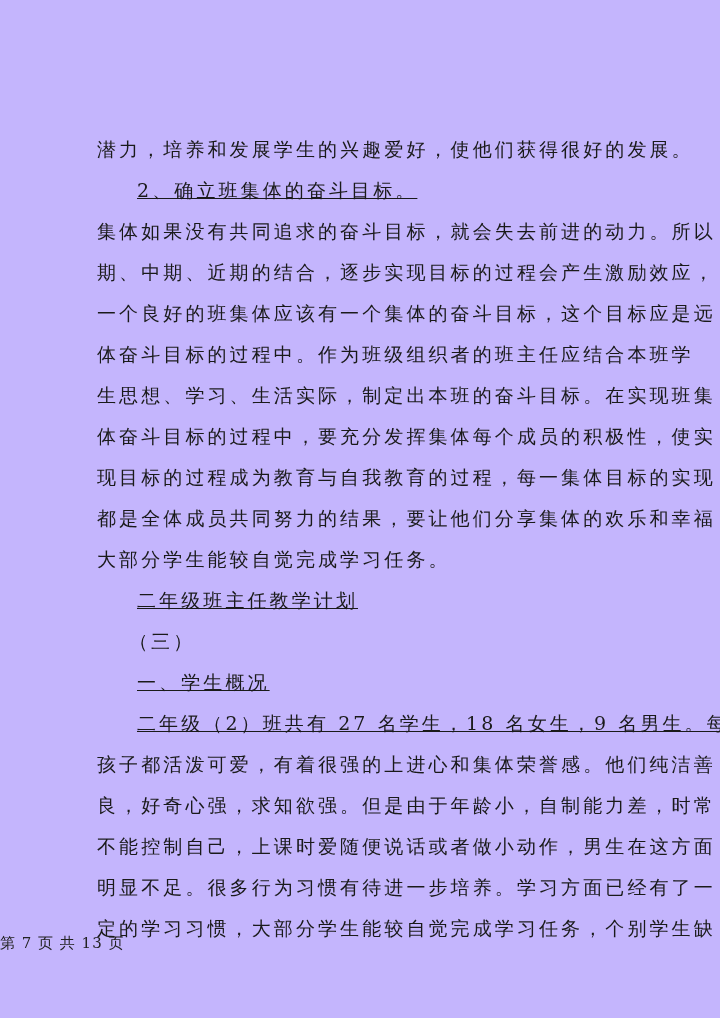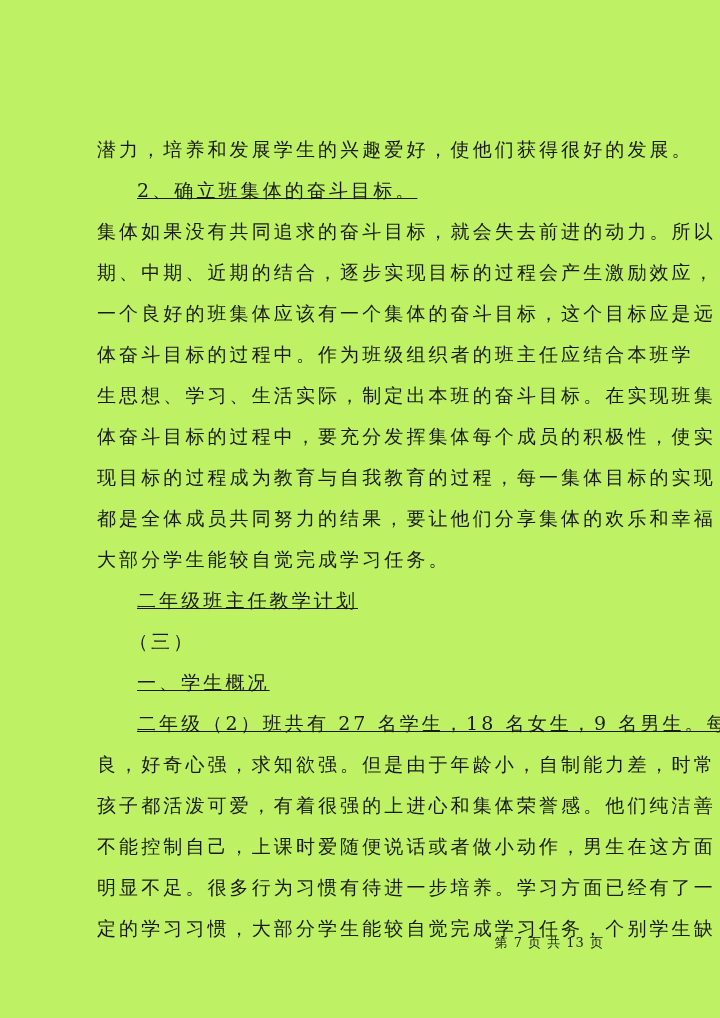--- a/index.html
+++ b/index.html
@@ -14,21 +14,21 @@
       overflow: hidden;
       font-family: "DejaVu Serif", "Liberation Serif", serif;
       color: #1a1a1a;
     }
     .page {
       position: absolute;
       left: 0;
       top: 0;
       width: 720px;
       height: 1018px;
-      background: #bef264;
+      background: #c4b5fd;
     }
     .content {
       position: absolute;
       left: 97px;
       top: 131px;
       width: 528px;
     }
     .line {
       height: 41px;
       line-height: 36px;
@@ -41,22 +41,22 @@
       text-decoration: underline;
     }
     .indent-sm {
       padding-left: 32px;
     }
     .footer {
       position: absolute;
       left: 0;
       width: 604px;
       top: 934px;
-      text-align: right;
-      font-size: 13px;
+      text-align: left;
+      font-size: 15px;
       color: #222;
       letter-spacing: 1px;
     }
   </style>
 </head>
 <body>
 
 <div class="page">
   <div class="content">
     <div class="line">潜力，培养和发展学生的兴趣爱好，使他们获得很好的发展。</div>
@@ -67,21 +67,21 @@
     <div class="line">体奋斗目标的过程中。作为班级组织者的班主任应结合本班学</div>
     <div class="line">生思想、学习、生活实际，制定出本班的奋斗目标。在实现班集</div>
     <div class="line">体奋斗目标的过程中，要充分发挥集体每个成员的积极性，使实</div>
     <div class="line">现目标的过程成为教育与自我教育的过程，每一集体目标的实现，</div>
     <div class="line">都是全体成员共同努力的结果，要让他们分享集体的欢乐和幸福，</div>
     <div class="line">大部分学生能较自觉完成学习任务。</div>
     <div class="line indent">二年级班主任教学计划</div>
     <div class="line indent-sm">（三）</div>
     <div class="line indent">一、学生概况</div>
     <div class="line indent">二年级（2）班共有 27 名学生，18 名女生，9 名男生。每个</div>
+    <div class="line">孩子都活泼可爱，有着很强的上进心和集体荣誉感。他们纯洁善</div>
     <div class="line">良，好奇心强，求知欲强。但是由于年龄小，自制能力差，时常</div>
-    <div class="line">孩子都活泼可爱，有着很强的上进心和集体荣誉感。他们纯洁善</div>
     <div class="line">不能控制自己，上课时爱随便说话或者做小动作，男生在这方面</div>
     <div class="line">明显不足。很多行为习惯有待进一步培养。学习方面已经有了一</div>
     <div class="line">定的学习习惯，大部分学生能较自觉完成学习任务，个别学生缺</div>
   </div>
 
   <div class="footer">第 7 页  共 13 页</div>
 </div>
 
 </body></html>

